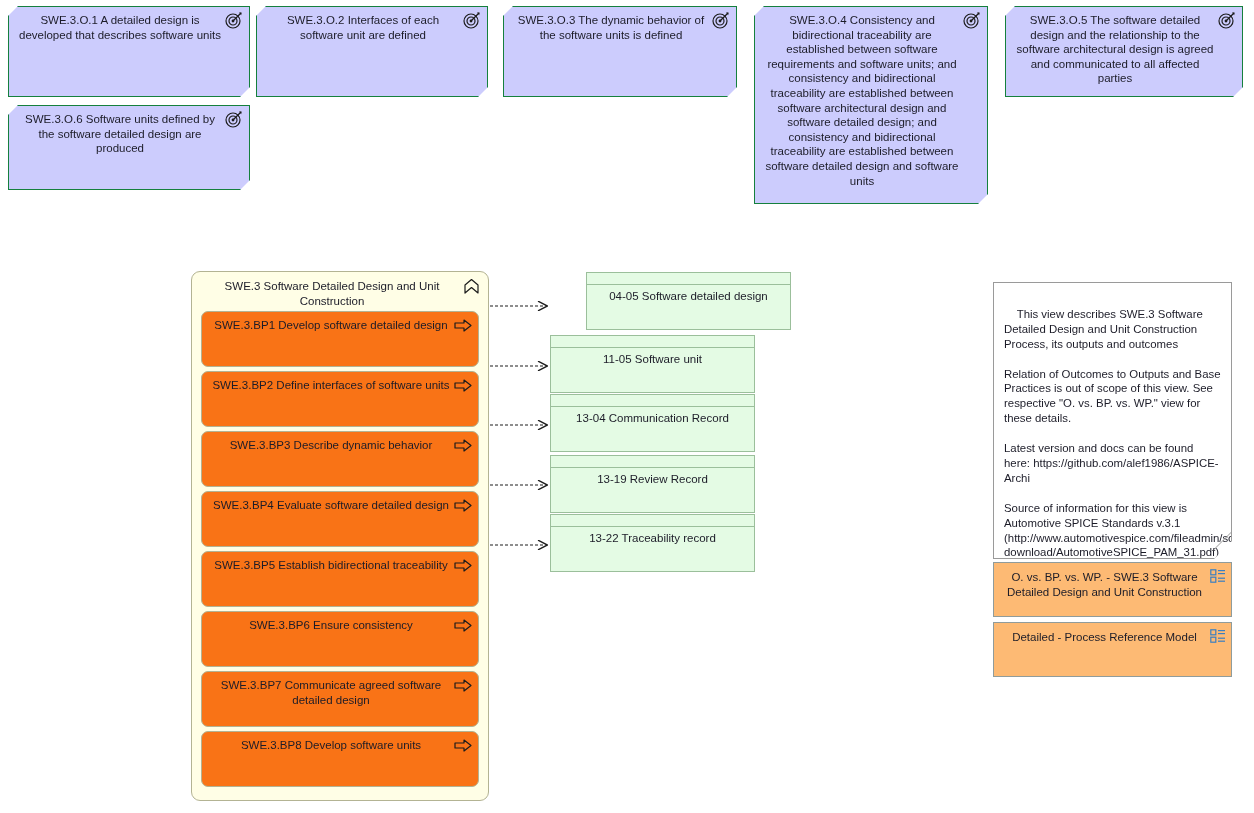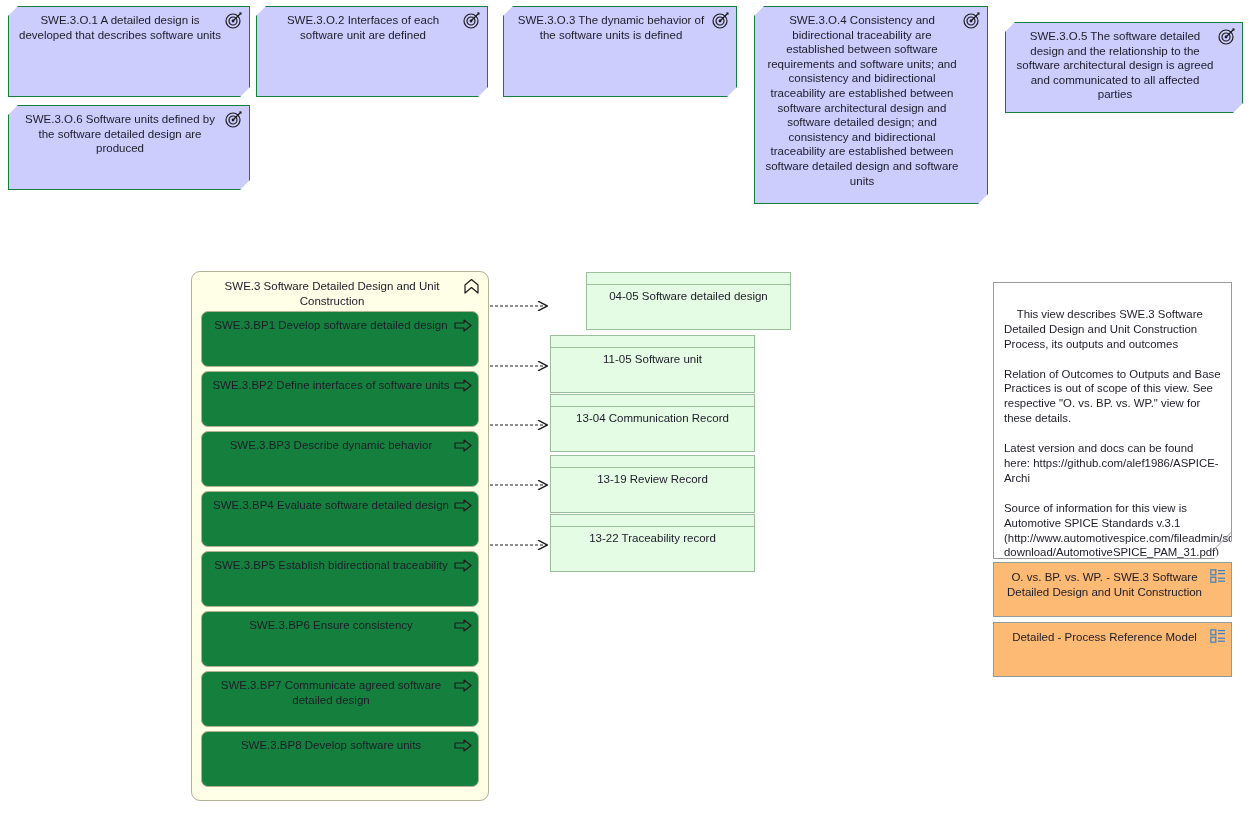--- a/index.html
+++ b/index.html
@@ -38,21 +38,21 @@
     border-radius:9px;
     }
   .process-title{
     position:absolute;left:14px;top:7px;width:252px;
     text-align:center;font-size:11.5px;line-height:14.6px;color:#1c1c28;
   }
   .process-chevron{position:absolute;right:8px;top:6px;width:17px;height:17px;}
 
   
   .bp{
-    background:#15803d;
+    background:#f97316;
     border:1px solid #b3b393;
     border-radius:7px;
     }
   .bp-label{
     position:absolute;left:8px;top:6px;right:26px;
     text-align:center;font-size:11.5px;line-height:14.6px;color:#1c1c28;
   }
   .bp-arrow{position:absolute;right:6px;top:7px;width:18px;height:13px;}
 
   
@@ -140,21 +140,21 @@
     <span>SWE.3.O.4 Consistency and bidirectional traceability are established between software requirements and software units; and consistency and bidirectional traceability are established between software architectural design and software detailed design; and consistency and bidirectional traceability are established between software detailed design and software units</span>
     <svg class="outcome-icon" viewBox="0 0 20 18">
       <circle cx="9" cy="10" r="7" fill="none" stroke="#1c1c1c" stroke-width="1.2"></circle>
       <circle cx="9" cy="10" r="4" fill="none" stroke="#1c1c1c" stroke-width="1.2"></circle>
       <circle cx="9" cy="10" r="1.4" fill="#1c1c1c"></circle>
       <path d="M9 10 L17 2" stroke="#1c1c1c" stroke-width="1.2" fill="none"></path>
       <path d="M15 1.4 L17.6 1.4 L17.2 4.2 Z" fill="#1c1c1c"></path>
     </svg>
   </div>
 
-  <div class="abs outcome" style="left:1005px;top:6px;width:238px;height:91px;margin-top:16px;">
+  <div class="abs outcome" style="left:1005px;top:6px;width:238px;height:91px;">
     <span>SWE.3.O.5 The software detailed design and the relationship to the software architectural design is agreed and communicated to all affected parties</span>
     <svg class="outcome-icon" viewBox="0 0 20 18">
       <circle cx="9" cy="10" r="7" fill="none" stroke="#1c1c1c" stroke-width="1.2"></circle>
       <circle cx="9" cy="10" r="4" fill="none" stroke="#1c1c1c" stroke-width="1.2"></circle>
       <circle cx="9" cy="10" r="1.4" fill="#1c1c1c"></circle>
       <path d="M9 10 L17 2" stroke="#1c1c1c" stroke-width="1.2" fill="none"></path>
       <path d="M15 1.4 L17.6 1.4 L17.2 4.2 Z" fill="#1c1c1c"></path>
     </svg>
   </div>
 

